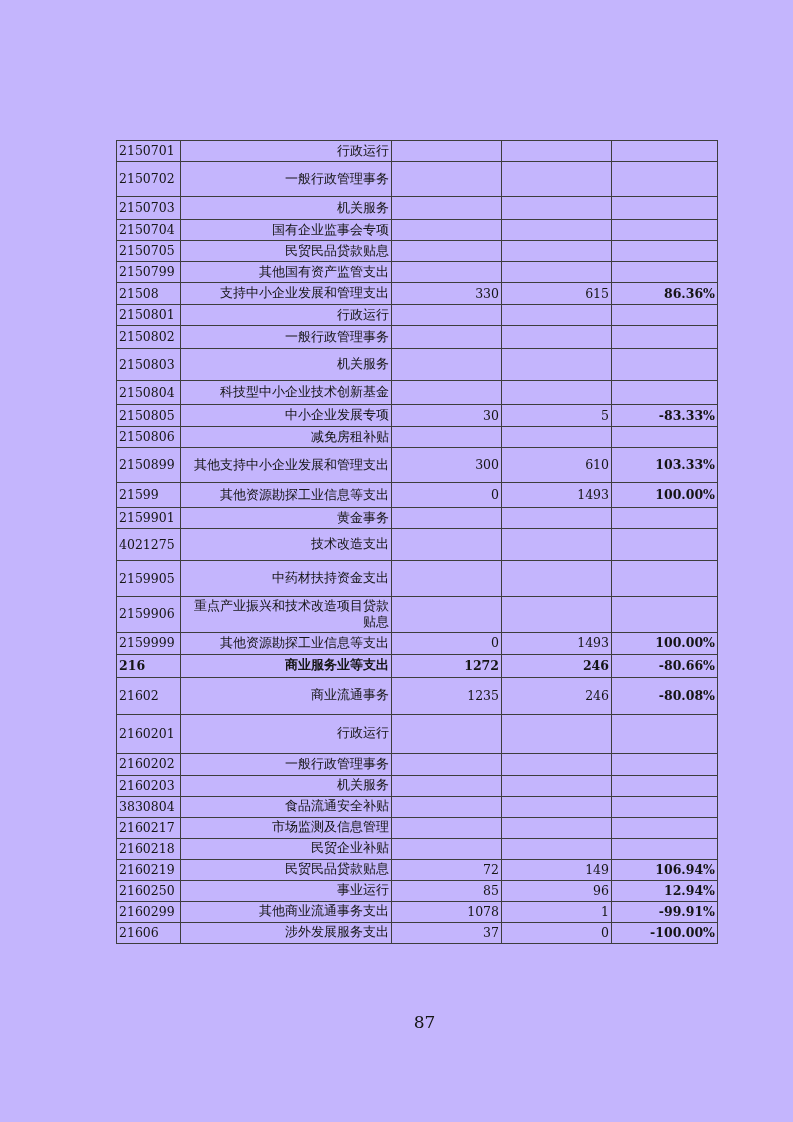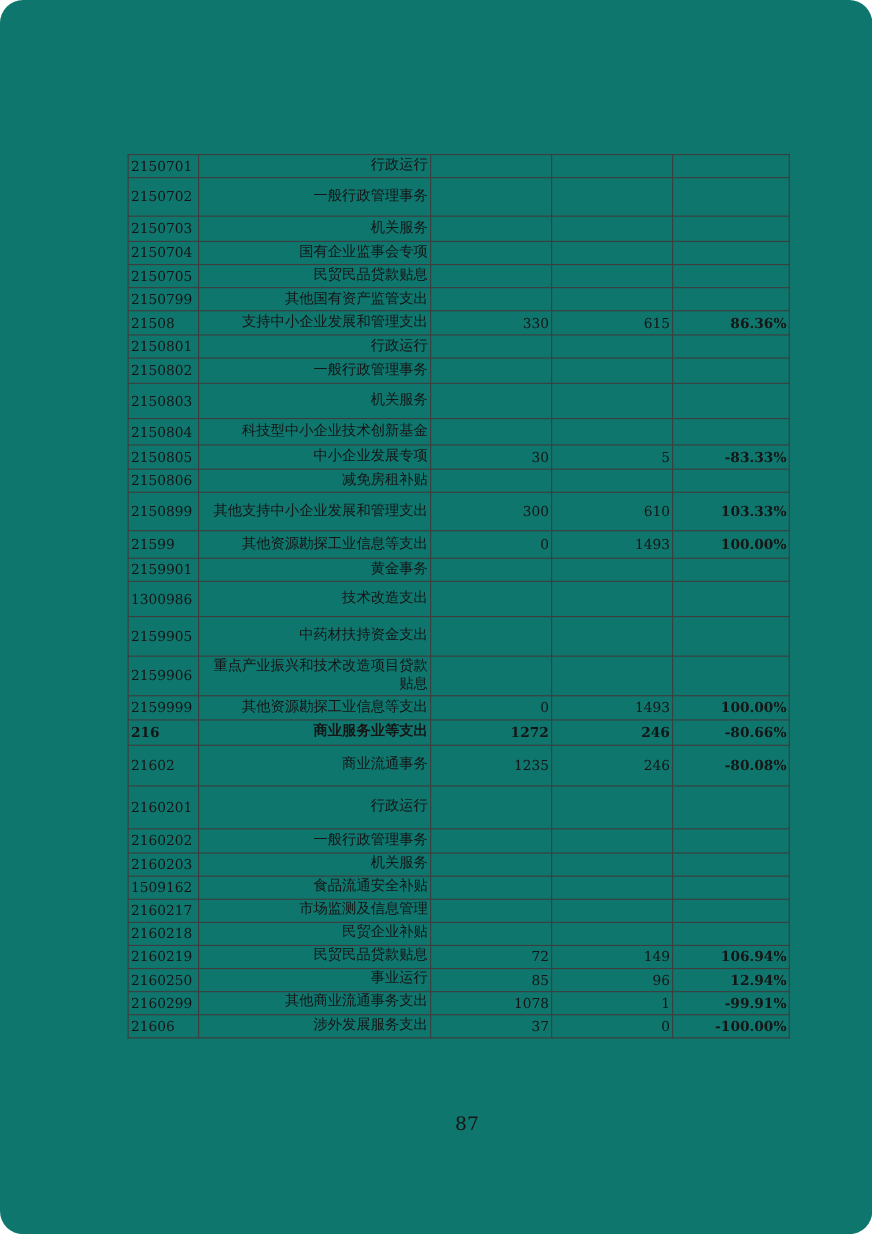--- a/index.html
+++ b/index.html
@@ -4,25 +4,24 @@
 <style>
   html, body {
     margin: 0;
     padding: 0;
     background: #ffffff;
   }
   .page {
     position: relative;
     width: 793px;
     height: 1122px;
-    background: #0f766e;
+    background: #c4b5fd;
     font-family: "DejaVu Serif", "Liberation Serif", serif;
     color: #151515;
     overflow: hidden;
-    border-radius: 21px;
   }
   table.budget {
     position: absolute;
     left: 116px;
     top: 140px;
     width: 601px;
     border-collapse: collapse;
     table-layout: fixed;
     font-size: 13px;
     line-height: 1.25;
@@ -188,21 +187,21 @@
           <td class="col-percent">100.00%</td>
         </tr>
         <tr style="height: 21px;">
           <td class="col-code">2159901</td>
           <td class="col-name">黄金事务</td>
           <td class="col-value1"></td>
           <td class="col-value2"></td>
           <td class="col-percent"></td>
         </tr>
         <tr style="height: 32px;">
-          <td class="col-code">1300986</td>
+          <td class="col-code">4021275</td>
           <td class="col-name">技术改造支出</td>
           <td class="col-value1"></td>
           <td class="col-value2"></td>
           <td class="col-percent"></td>
         </tr>
         <tr style="height: 36px;">
           <td class="col-code">2159905</td>
           <td class="col-name">中药材扶持资金支出</td>
           <td class="col-value1"></td>
           <td class="col-value2"></td>
@@ -251,21 +250,21 @@
           <td class="col-percent"></td>
         </tr>
         <tr style="height: 21px;">
           <td class="col-code">2160203</td>
           <td class="col-name">机关服务</td>
           <td class="col-value1"></td>
           <td class="col-value2"></td>
           <td class="col-percent"></td>
         </tr>
         <tr style="height: 21px;">
-          <td class="col-code">1509162</td>
+          <td class="col-code">3830804</td>
           <td class="col-name">食品流通安全补贴</td>
           <td class="col-value1"></td>
           <td class="col-value2"></td>
           <td class="col-percent"></td>
         </tr>
         <tr style="height: 21px;">
           <td class="col-code">2160217</td>
           <td class="col-name">市场监测及信息管理</td>
           <td class="col-value1"></td>
           <td class="col-value2"></td>

